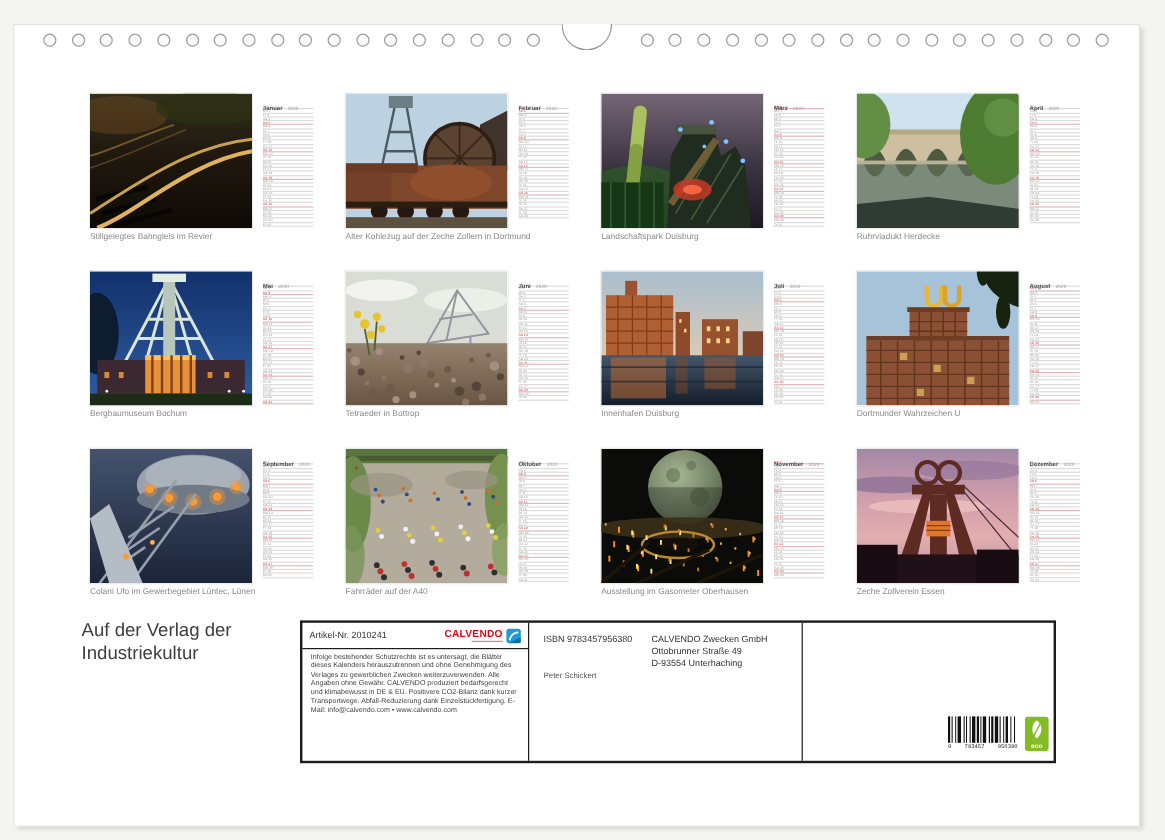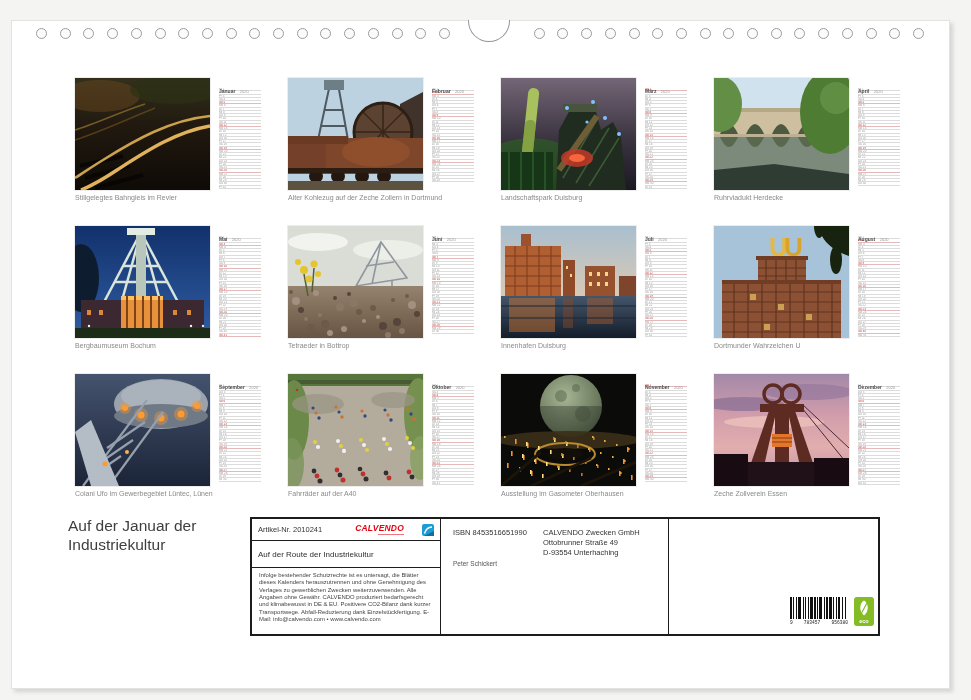--- a/index.html
+++ b/index.html
@@ -22,21 +22,21 @@
   .cal-year{font-size:4px;color:#9a9a9a;}
   .cal-row{box-sizing:border-box;height:3.25px;border-bottom:1px solid #dcdcdc;font-size:3px;line-height:2.2px;color:#9d9d9d;overflow:hidden;}
   .cal-row.sun{color:var(--sunday-red,#c23333);border-bottom-color:#e3b9b9;}
   
   .page-title{position:absolute;left:56px;top:496px;font-size:15.5px;line-height:1.22;color:#3e3e3e;}
   .info-box{position:absolute;left:238px;top:496px;width:630px;height:119px;border:2px solid #1c1c1c;
             display:flex;box-sizing:border-box;background:#fff;}
   .col-a{width:189px;border-right:1.5px solid #1c1c1c;display:flex;flex-direction:column;box-sizing:border-box;}
   .row-article{height:22px;border-bottom:1.5px solid #1c1c1c;display:flex;align-items:center;padding:0 6px;box-sizing:border-box;}
   .article-label{font-size:7.5px;color:#333;flex:1;}
-  .calvendo-logo{display:flex;align-items:center;gap:18px;font-style:italic;}
+  .calvendo-logo{display:flex;align-items:center;gap:3px;}
   .calvendo-word{display:flex;flex-direction:column;align-items:flex-end;}
   .calvendo-text{font-size:8.5px;font-weight:bold;color:var(--brand-red,#e30613);letter-spacing:.2px;line-height:1;}
   .calvendo-tagline-bar{width:26px;height:1.5px;background:var(--brand-red,#e30613);opacity:.55;margin-top:1px;}
   .calvendo-icon{width:12px;height:12px;border-radius:2px;background:var(--brand-blue,#1e9cd7);position:relative;}
   .calvendo-icon svg{display:block;width:100%;height:100%;}
   .row-boxtitle{height:27px;border-bottom:1.5px solid #1c1c1c;display:flex;align-items:center;padding:0 6px;
                 font-size:8px;color:#2e2e2e;box-sizing:border-box;}
   .row-legal{flex:1;padding:4px 7px;font-size:5.9px;line-height:1.24;color:#444;}
   .col-b{width:228px;border-right:1.5px solid #1c1c1c;position:relative;box-sizing:border-box;}
   .isbn{position:absolute;left:12px;top:9px;font-size:7.5px;color:#333;}
@@ -1090,46 +1090,45 @@
             <div class="cal-row">Mi 30</div>
             <div class="cal-row">Do 31</div>
           </div>
       </div>
       <div class="caption">Zeche Zollverein Essen</div>
     </div>
 
   </div>
 
   <div class="page-title">
-    <div>Auf der Januar der</div>
+    <div>Auf der Verlag der</div>
     <div>Industriekultur</div>
   </div>
 
   <div class="info-box">
     <div class="col-a">
       <div class="row-article">
         <span class="article-label">Artikel-Nr. 2010241</span>
         <span class="calvendo-logo">
           <span class="calvendo-word">
             <span class="calvendo-text">CALVENDO</span>
             <span class="calvendo-tagline-bar"></span>
           </span>
           <span class="calvendo-icon">
             <svg viewBox="0 0 12 12">
                 <path d="M2.5 9.5 C4 4.5 7.5 3 10 3" stroke="#ffffff" stroke-width="1.4" fill="none"></path>
                 <path d="M2 12 L12 12 L12 7 Z" fill="#0f6fa0"></path>
               </svg>
           </span>
         </span>
       </div>
-      <div class="row-boxtitle">Auf der Route der Industriekultur</div>
       <div class="row-legal">Infolge bestehender Schutzrechte ist es untersagt, die Blätter dieses Kalenders herauszutrennen und ohne Genehmigung des Verlages zu gewerblichen Zwecken weiterzuverwenden. Alle Angaben ohne Gewähr. CALVENDO produziert bedarfsgerecht und klimabewusst in DE &amp; EU. Positivere CO2-Bilanz dank kurzer Transportwege. Abfall-Reduzierung dank Einzelstückfertigung. E-Mail: info@calvendo.com • www.calvendo.com</div>
     </div>
     <div class="col-b">
-      <div class="isbn">ISBN 8453516651990</div>
+      <div class="isbn">ISBN 9783457956380</div>
       <div class="publisher">
         <div>CALVENDO Zwecken GmbH</div>
         <div>Ottobrunner Straße 49</div>
         <div>D-93554 Unterhaching</div>
       </div>
       <div class="author">Peter Schickert</div>
     </div>
     <div class="col-c">
       <div class="barcode-wrap">
         <div class="bars">

